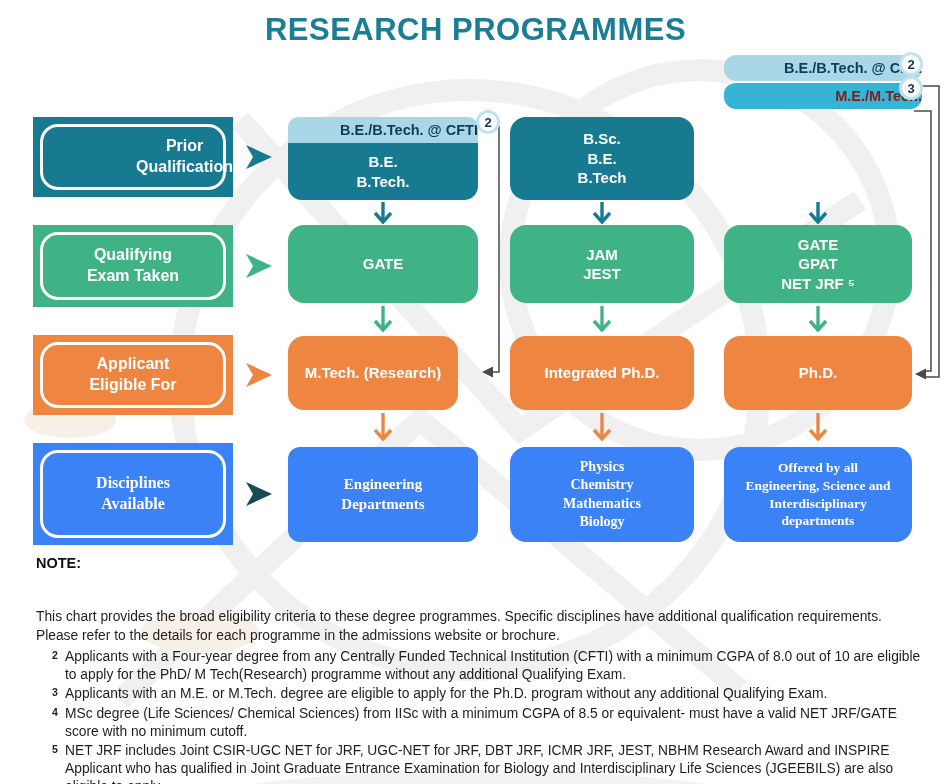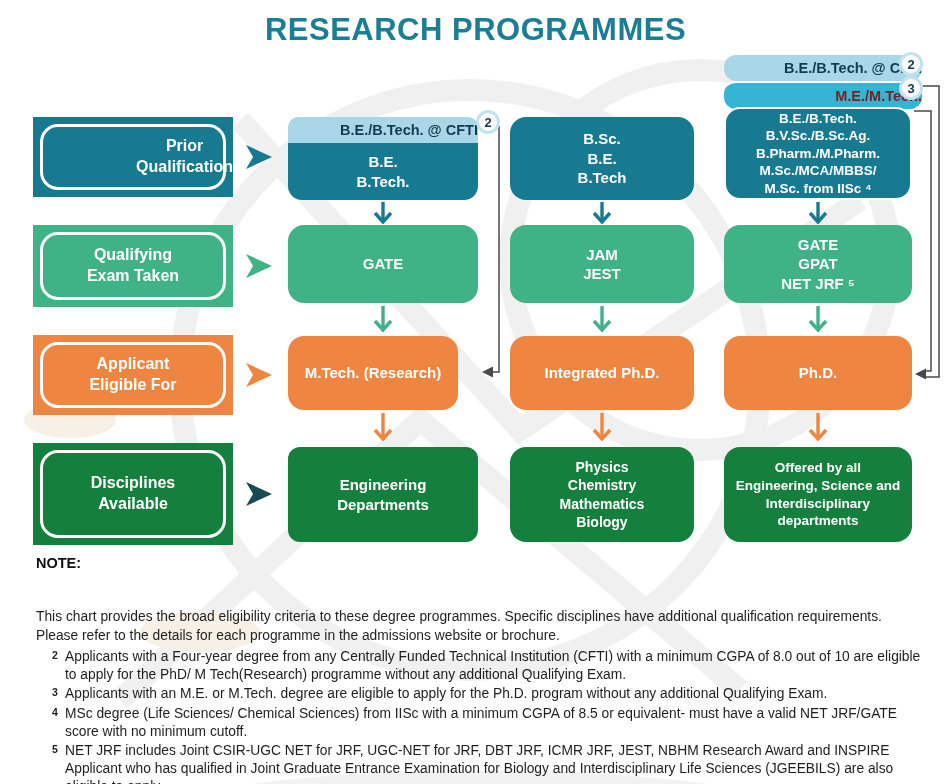--- a/index.html
+++ b/index.html
@@ -14,21 +14,21 @@
     left:0;top:12px;width:951px;text-align:center;
     font-size:31px;font-weight:bold;color:#1b7e95;letter-spacing:.5px;
   }
   
   .rowlabel{left:33px;width:200px;display:flex;align-items:center;justify-content:center;}
   .rowlabel .innerborder{position:absolute;left:7px;right:7px;top:7px;bottom:7px;border:3px solid #fff;border-radius:18px;}
   .rowlabel .txt{position:relative;color:#fff;font-weight:bold;font-size:16px;line-height:1.3;text-align:center;white-space:pre-line;}
   .bg-teal{background:#187a91;}
   .bg-green{background:#3fb286;}
   .bg-orange{background:#ee8540;}
-  .bg-dark{background:#15803d;}
+  .bg-dark{background:#3b82f6;font-family:Liberation Serif, serif;}
   
   .fbox{
     display:flex;align-items:center;justify-content:center;text-align:center;
     color:#fff;font-weight:bold;border-radius:16px;
   }
   .fbox .txt{white-space:pre-line;line-height:1.3;}
   .fs15{font-size:15px;} .fs14{font-size:14px;} .fs13{font-size:13.5px;}
   
   .tab{
     display:flex;align-items:center;justify-content:flex-end;
@@ -145,27 +145,20 @@
   </div>
 
   <div class="abs tab tab-pale" style="left:724px;top:55px;width:198px;height:26px;border-radius:12px;">
     <span class="txt">B.E./B.Tech. @ CFTI</span>
   </div>
   <div class="abs badge" style="left:899px;top:52px;">2</div>
   <div class="abs tab tab-cyan" style="left:724px;top:81px;width:198px;height:26px;border-radius:12px;border-top:2px solid #fff;">
     <span class="txt">M.E./M.Tech.</span>
   </div>
   <div class="abs badge" style="left:899px;top:76px;">3</div>
-  <div class="abs fbox bg-teal fs13" style="left:724px;top:107px;width:188px;height:93px;border:2px solid #fff;box-sizing:border-box;z-index:5;">
-    <div class="txt">B.E./B.Tech.
-B.V.Sc./B.Sc.Ag.
-B.Pharm./M.Pharm.
-M.Sc./MCA/MBBS/
-M.Sc. from IISc ⁴</div>
-  </div>
   <div class="abs fbox bg-green fs15" style="left:724px;top:225px;width:188px;height:78px;">
     <div class="txt">GATE
 GPAT
 NET JRF ⁵</div>
   </div>
   <div class="abs fbox bg-orange fs15" style="left:724px;top:336px;width:188px;height:74px;">
     <div class="txt">Ph.D.</div>
   </div>
   <div class="abs fbox bg-dark fs13" style="left:724px;top:447px;width:188px;height:95px;">
     <div class="txt">Offered by all

